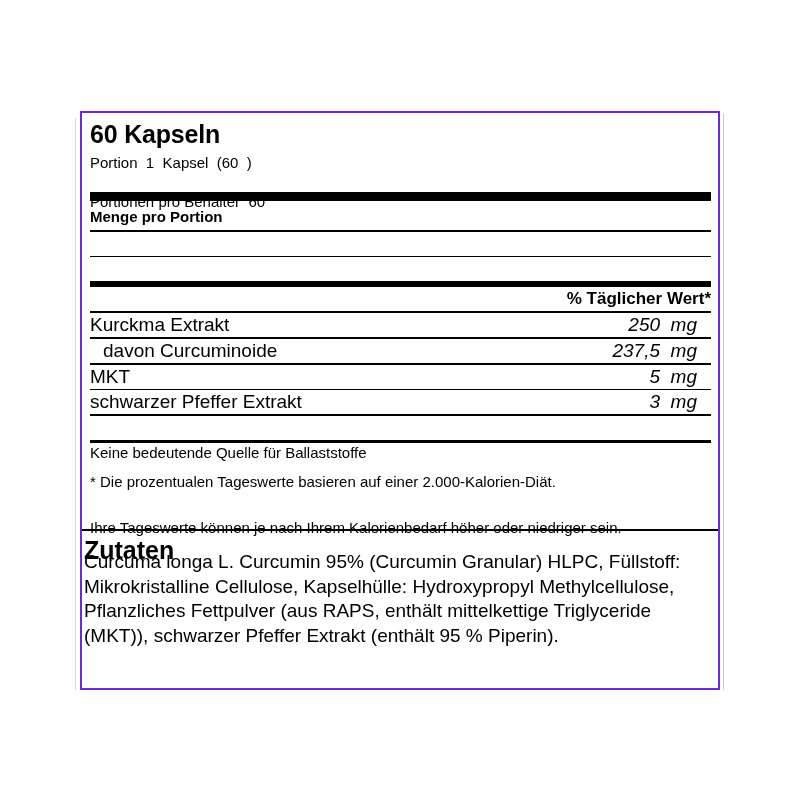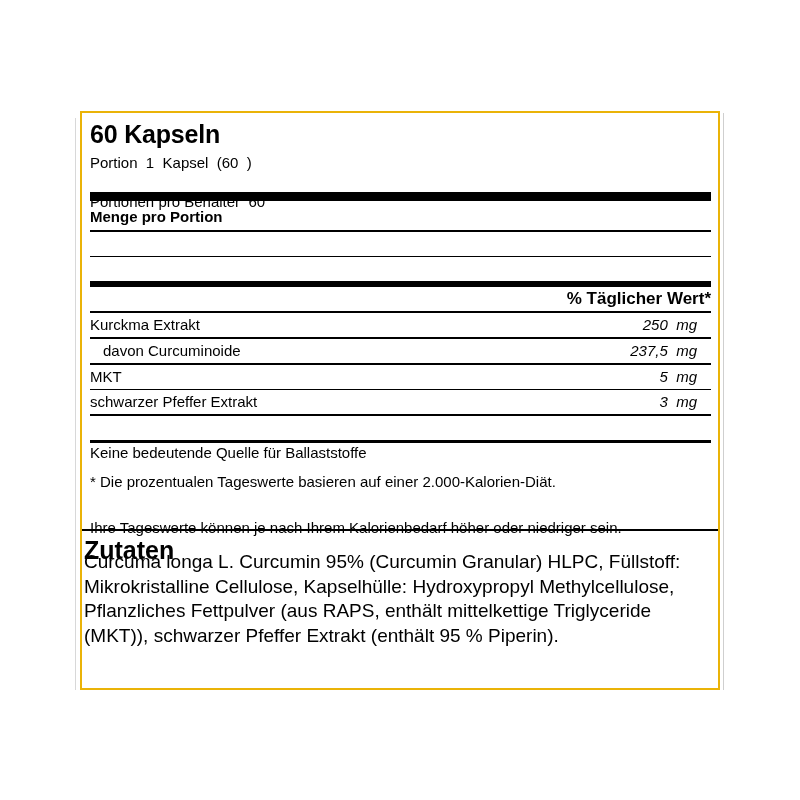--- a/index.html
+++ b/index.html
@@ -1,26 +1,26 @@
 <!DOCTYPE html>
 <html><head>
   <meta charset="utf-8">
   <style>
     html, body { margin: 0; padding: 0; background: #ffffff; }
     body { width: 800px; height: 800px; position: relative; font-family: "Liberation Sans", sans-serif; color: #000; }
     .shadow-l { position: absolute; left: 75px; top: 118px; width: 1px; height: 572px; background: #d8d8d8; }
     .shadow-r { position: absolute; left: 723px; top: 113px; width: 1px; height: 577px; background: #cfcfcf; }
     .label-box {
       position: absolute; left: 80px; top: 111px; width: 636px; height: 575px;
-      border: 2px solid #eab308; box-sizing: content-box;
+      border: 2px solid #6d28d9; box-sizing: content-box;
     }
     .title { position: absolute; left: 8px; top: 6px; font-size: 25px; font-weight: bold; line-height: 30px; letter-spacing: -0.2px; }
     .line-text { position: absolute; left: 8px; font-size: 15px; line-height: 18px; white-space: pre; }
     .bar { position: absolute; left: 8px; right: 7px; background: #000; }
-    .row { position: absolute; left: 8px; right: 7px; height: 24px; font-size: 15px; line-height: 24px; }
+    .row { position: absolute; left: 8px; right: 7px; height: 24px; font-size: 19px; line-height: 24px; }
     .row .name { position: absolute; left: 0; top: 0; white-space: nowrap; }
     .row .name.indent { left: 13px; }
     .row .val { position: absolute; right: 14px; top: 0; white-space: pre; font-style: italic; }
     .hdr { position: absolute; left: 8px; font-size: 15px; font-weight: bold; line-height: 22px; }
     .dv-hdr { position: absolute; right: 7px; font-size: 17px; font-weight: bold; line-height: 22px; }
     .note { position: absolute; left: 8px; font-size: 15px; line-height: 18px; white-space: nowrap; }
     .section-sep { position: absolute; left: 0; right: 0; height: 2px; background: #000; }
     .zutaten-title { position: absolute; left: 2px; font-size: 25px; font-weight: bold; line-height: 28px; }
     .zutaten-text { position: absolute; left: 2px; right: 6px; font-size: 19px; line-height: 24.5px; }
   </style>

